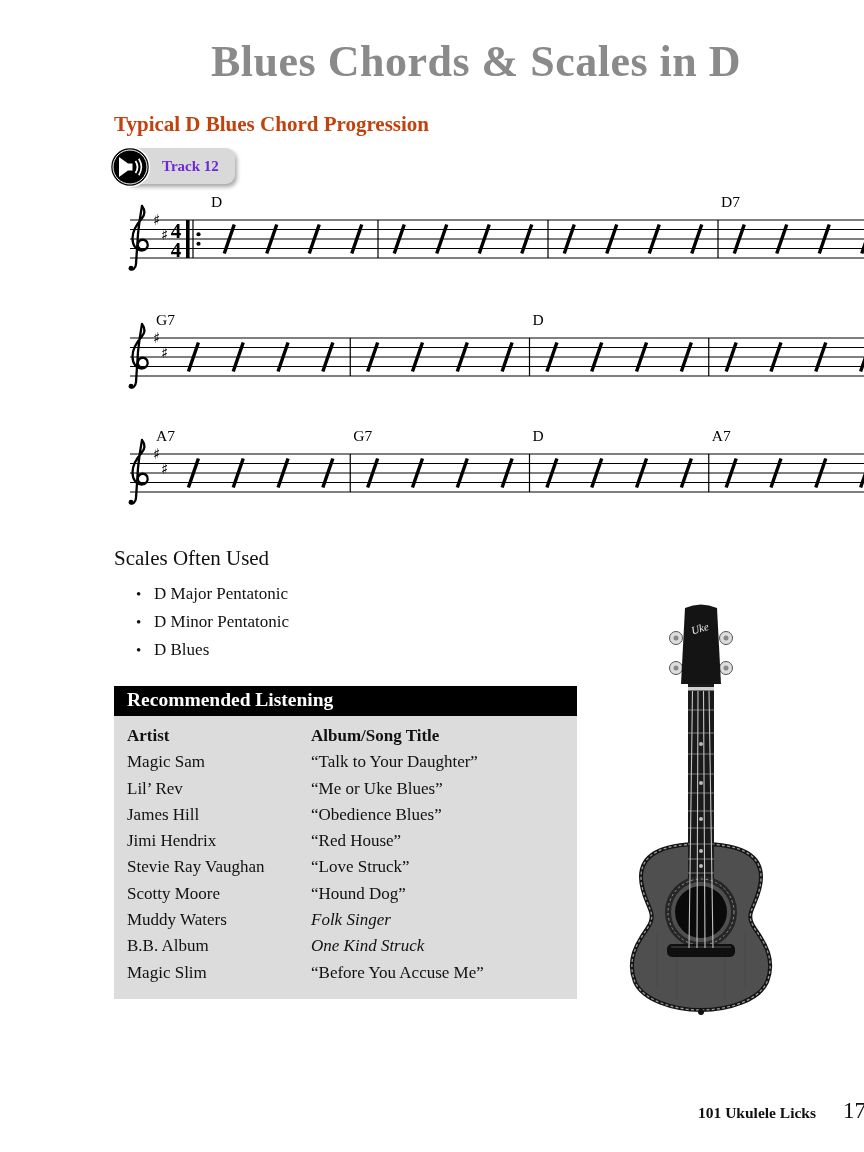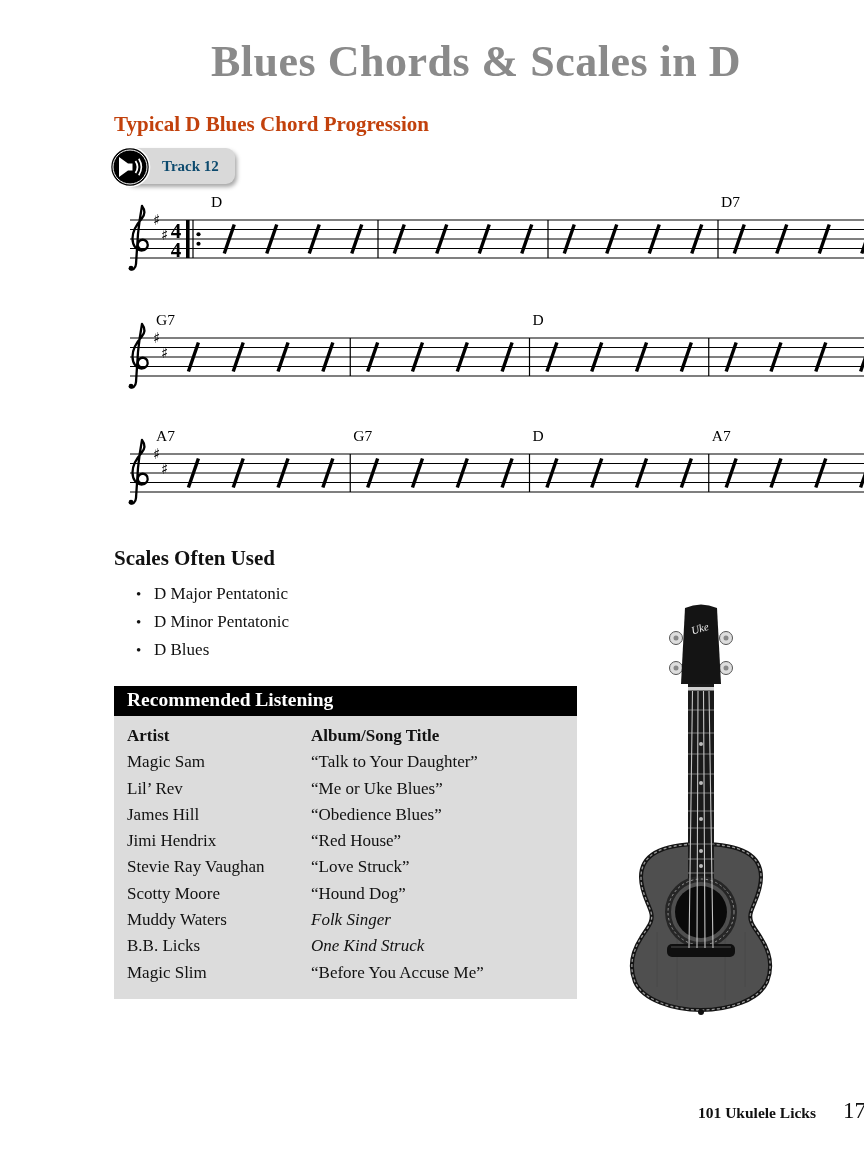--- a/index.html
+++ b/index.html
@@ -4,28 +4,28 @@
 <style>
   html,body{margin:0;padding:0;background:#fff;}
   #page{position:relative;width:864px;height:1152px;background:#ffffff;
         font-family:"Liberation Serif",serif;color:#111;overflow:hidden;margin-left:44px;}
   .title{position:absolute;top:36px;left:0;width:100%;text-align:center;
          font-size:44px;font-weight:bold;color:#8a8a8a;letter-spacing:.5px;}
   .section-heading{position:absolute;left:70px;top:112px;font-size:21px;font-weight:bold;color:#c2410c;}
   
   .track-badge{position:absolute;left:64px;top:148px;height:44px;}
   .track-pill{margin-left:16px;height:36px;line-height:36px;background:#d9d9d9;border-radius:9px;
-              padding:0 16px 0 38px;font-size:15px;font-weight:bold;color:#0c4a6e;
+              padding:0 16px 0 38px;font-size:15px;font-weight:bold;color:#6d28d9;
               box-shadow:2px 3px 4px rgba(0,0,0,.35);display:inline-block;}
   .track-speaker{position:absolute;left:0;top:-3px;}
   
   .staff{position:absolute;left:72px;}
   #staff-0{top:194px;} #staff-1{top:312px;} #staff-2{top:428px;}
   
-  .scales-heading{position:absolute;left:70px;top:546px;font-size:21px;font-weight:bold;}
+  .scales-heading{position:absolute;left:70px;top:546px;font-size:21px;font-weight:normal;}
   .scales-list{position:absolute;left:92px;top:580px;font-size:17px;}
   .scale-item{line-height:27px;}
   .scale-item .bullet{display:inline-block;width:18px;font-size:15px;}
   
   .listening{position:absolute;left:70px;top:686px;width:463px;}
   .listening-header{background:#000;color:#fff;font-size:19.5px;font-weight:bold;
                     padding:3px 0 5px 13px;}
   .listening-body{background:#dcdcdc;padding:7px 13px 13px 13px;}
   .lrow{display:flex;font-size:17px;line-height:26.3px;}
   .lrow .c1{width:184px;flex:none;}
@@ -207,21 +207,21 @@
           </div>
           <div class="lrow">
             <span class="c1">Scotty Moore</span>
             <span class="c2">“Hound Dog”</span>
           </div>
           <div class="lrow">
             <span class="c1">Muddy Waters</span>
             <span class="c2 italic">Folk Singer</span>
           </div>
           <div class="lrow">
-            <span class="c1">B.B. Licks</span>
+            <span class="c1">B.B. Album</span>
             <span class="c2 italic">One Kind Struck</span>
           </div>
           <div class="lrow">
             <span class="c1">Magic Slim</span>
             <span class="c2">“Before You Accuse Me”</span>
           </div>
         </div>
     </div>
   </div>
 

